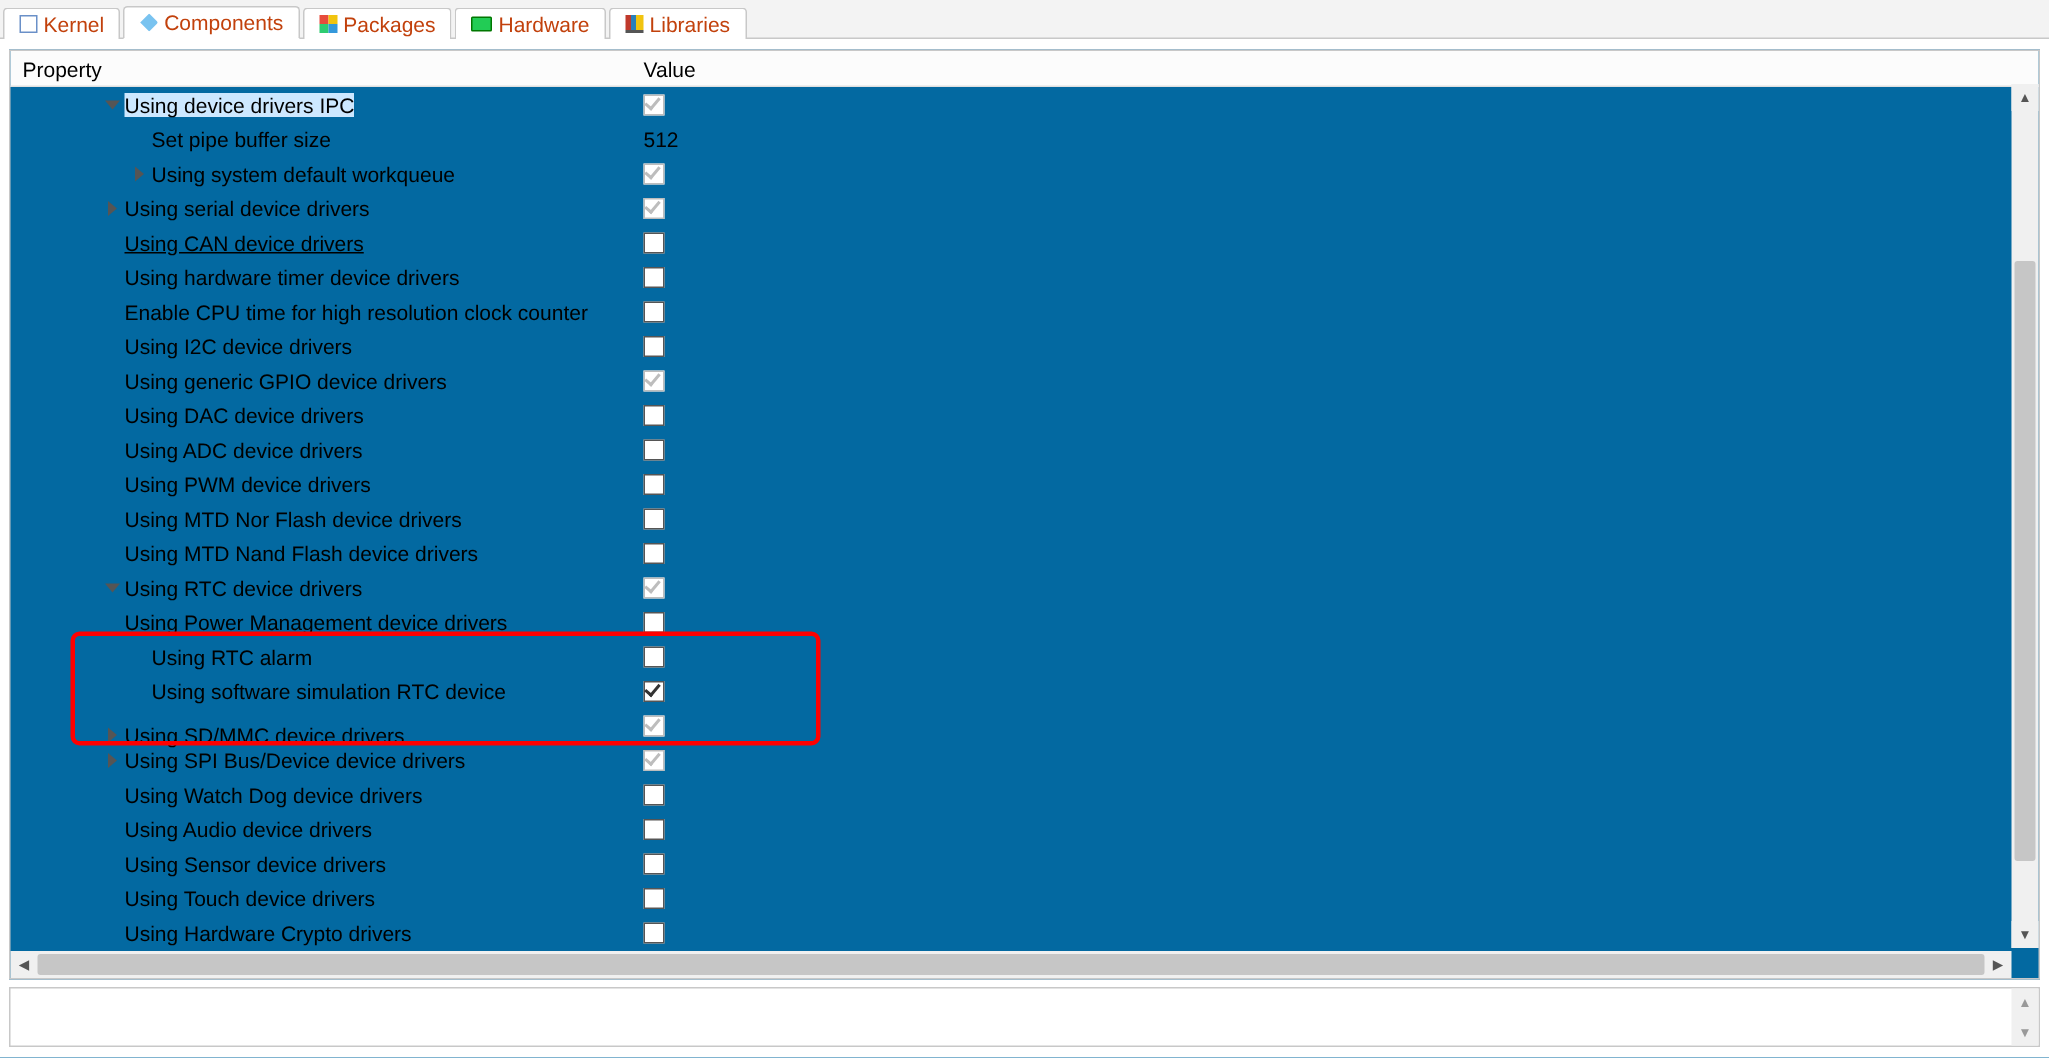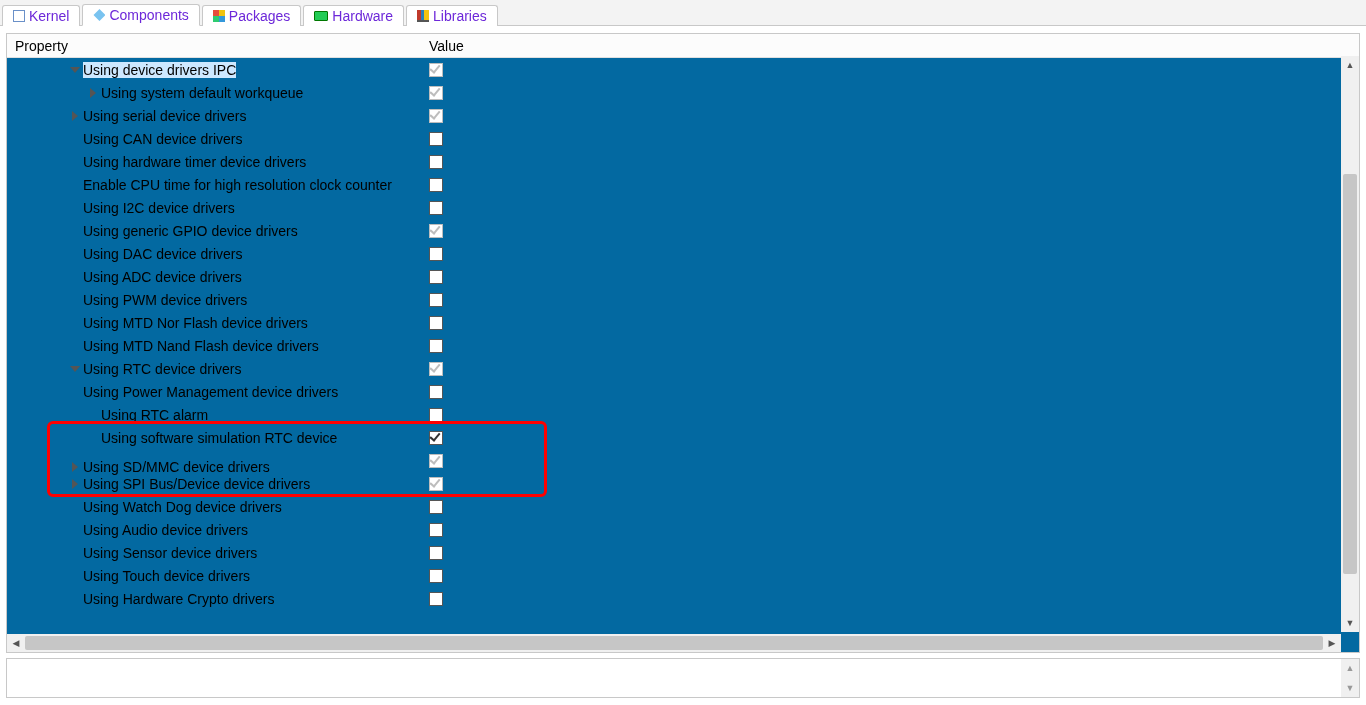--- a/index.html
+++ b/index.html
@@ -27,21 +27,21 @@
     display: flex;
     align-items: center;
     gap: 4px;
     padding: 2px 10px;
     background: #fff;
     border: 1px solid #c8c8c8;
     border-bottom: none;
     border-radius: 3px 3px 0 0;
     cursor: pointer;
     font-size: 14px;
-    color: #6d28d9;
+    color: #c2410c;
     position: relative;
     top: 1px;
   }
   .tab.active {
     border-bottom: 1px solid #fff;
     z-index: 2;
   }
   .tab-icon { width: 12px; height: 12px; display:inline-block; }
   .ico-kernel { background: #fff; border:1px solid #6a90c8; }
   .ico-components { width:12px; height:12px; display:inline-block; position:relative; }
@@ -204,38 +204,47 @@
         <div class="prop" style="padding-left: 62px;">
           <span class="arrow down"></span>
           <span class="sel-text">Using device drivers IPC</span>
         </div>
         <div class="val">
           <span class="cb checked-dim"></span>
         </div>
       </div>
       <div class="row">
         <div class="prop" style="padding-left: 80px;">
+          <span class="arrow none"></span>
+          <span>Set pipe buffer size</span>
+        </div>
+        <div class="val">
+          <span>512</span>
+        </div>
+      </div>
+      <div class="row">
+        <div class="prop" style="padding-left: 80px;">
           <span class="arrow right"></span>
           <span>Using system default workqueue</span>
         </div>
         <div class="val">
           <span class="cb checked-dim"></span>
         </div>
       </div>
       <div class="row">
         <div class="prop" style="padding-left: 62px;">
           <span class="arrow right"></span>
           <span>Using serial device drivers</span>
         </div>
         <div class="val">
           <span class="cb checked-dim"></span>
         </div>
       </div>
       <div class="row">
-        <div class="prop" style="padding-left: 62px;">
+        <div class="prop" style="padding-left: 62px; text-decoration: underline;">
           <span class="arrow none"></span>
           <span>Using CAN device drivers</span>
         </div>
         <div class="val">
           <span class="cb "></span>
         </div>
       </div>
       <div class="row">
         <div class="prop" style="padding-left: 62px;">
           <span class="arrow none"></span>

